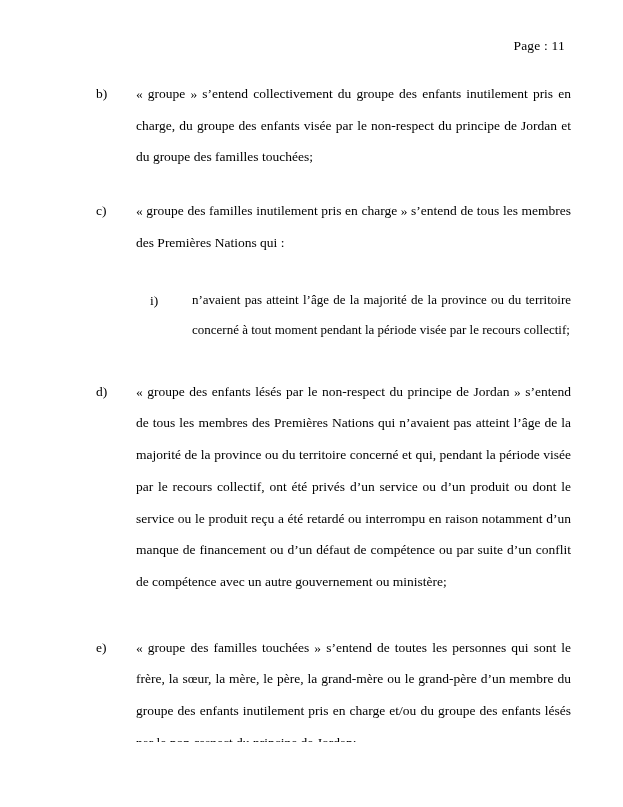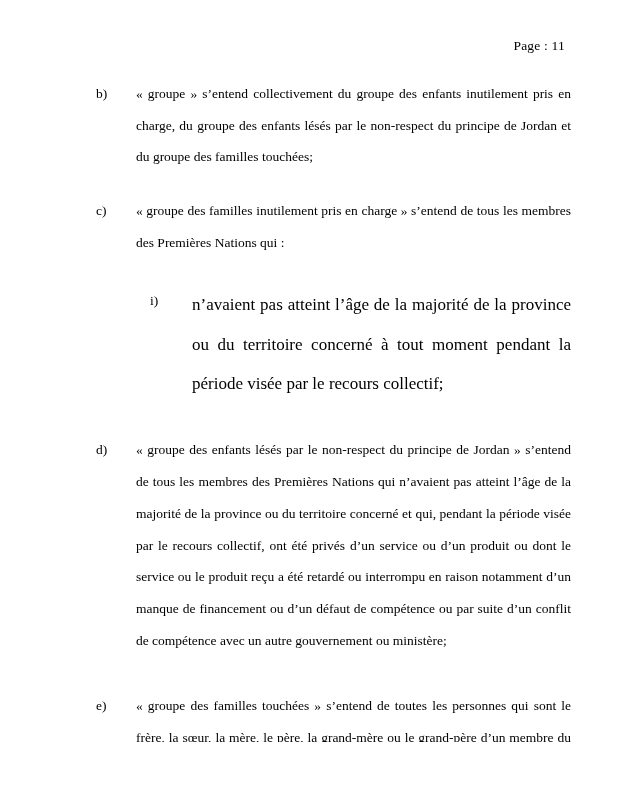--- a/index.html
+++ b/index.html
@@ -63,38 +63,38 @@
     margin-bottom: 22px;
   }
   .sub-clause .marker {
     flex: 0 0 auto;
     width: 42px;
     font-size: 13.5px;
     line-height: 2.35;
   }
   .sub-clause .text {
     flex: 1 1 auto;
-    font-size: 17px;
+    font-size: 13px;
     line-height: 2.35;
     text-align: justify;
   }
   .gap-large { height: 12px; }
 </style>
 </head>
 <body>
 
 <div class="page">
 
   <div class="page-header">Page : 11</div>
 
   <div class="body-area">
 
     <div class="clause">
       <div class="marker">b)</div>
-      <div class="text">« groupe » s’entend collectivement du groupe des enfants inutilement pris en charge, du groupe des enfants lésés par le non-respect du principe de Jordan et du groupe des familles touchées;</div>
+      <div class="text">« groupe » s’entend collectivement du groupe des enfants inutilement pris en charge, du groupe des enfants visée par le non-respect du principe de Jordan et du groupe des familles touchées;</div>
     </div>
 
     <div class="clause">
       <div class="marker">c)</div>
       <div class="text">« groupe des familles inutilement pris en charge » s’entend de tous les membres des Premières Nations qui :</div>
     </div>
 
     <div class="sub-list">
       <div class="sub-clause">
         <div class="marker">i)</div>

